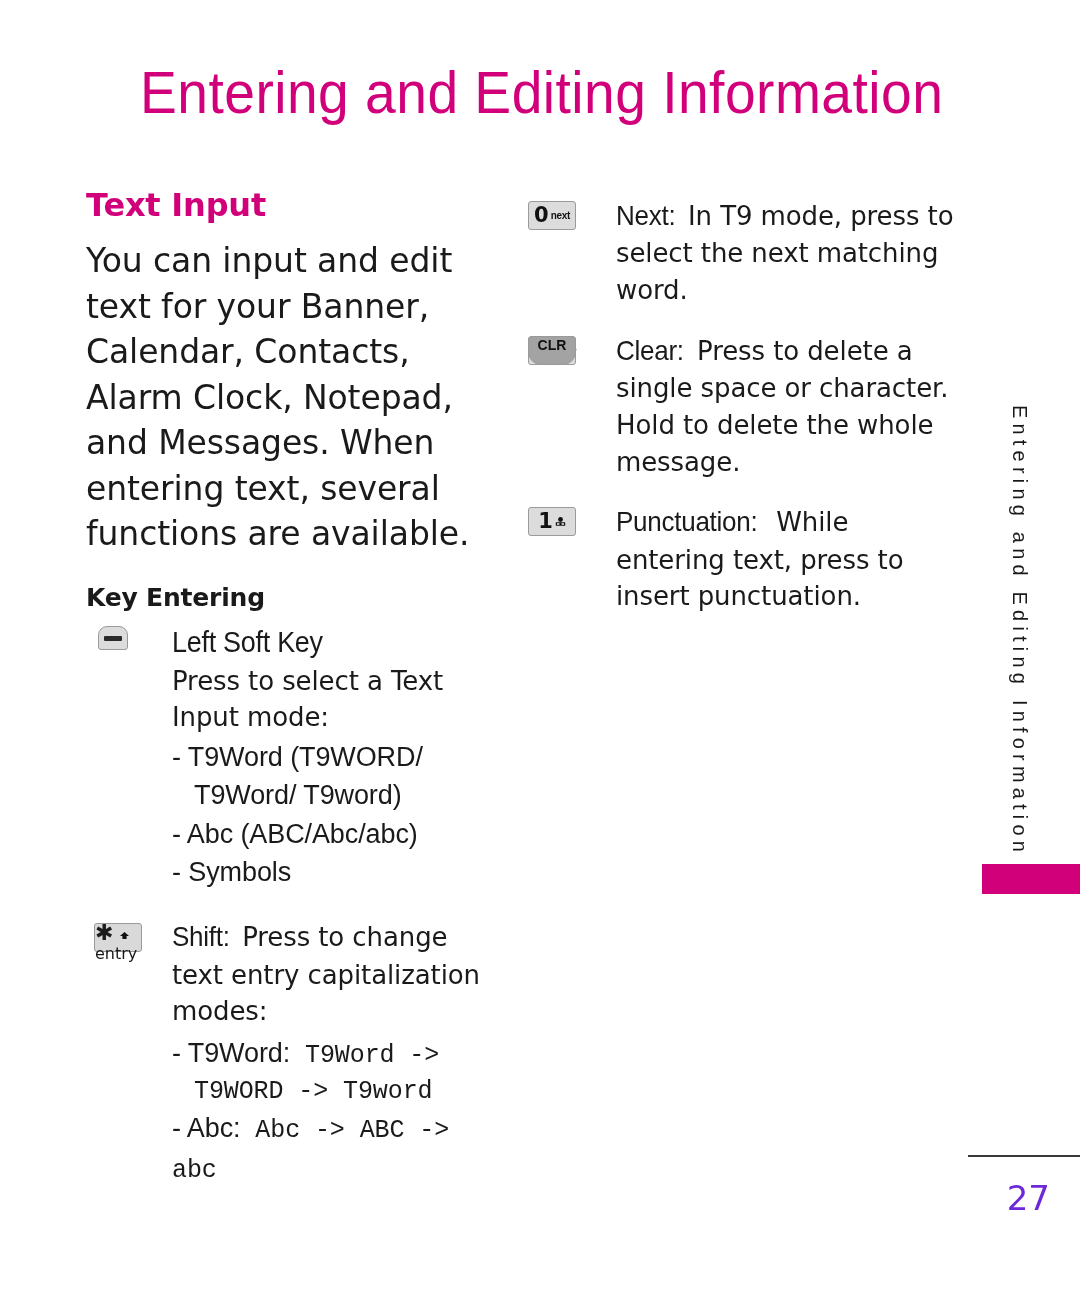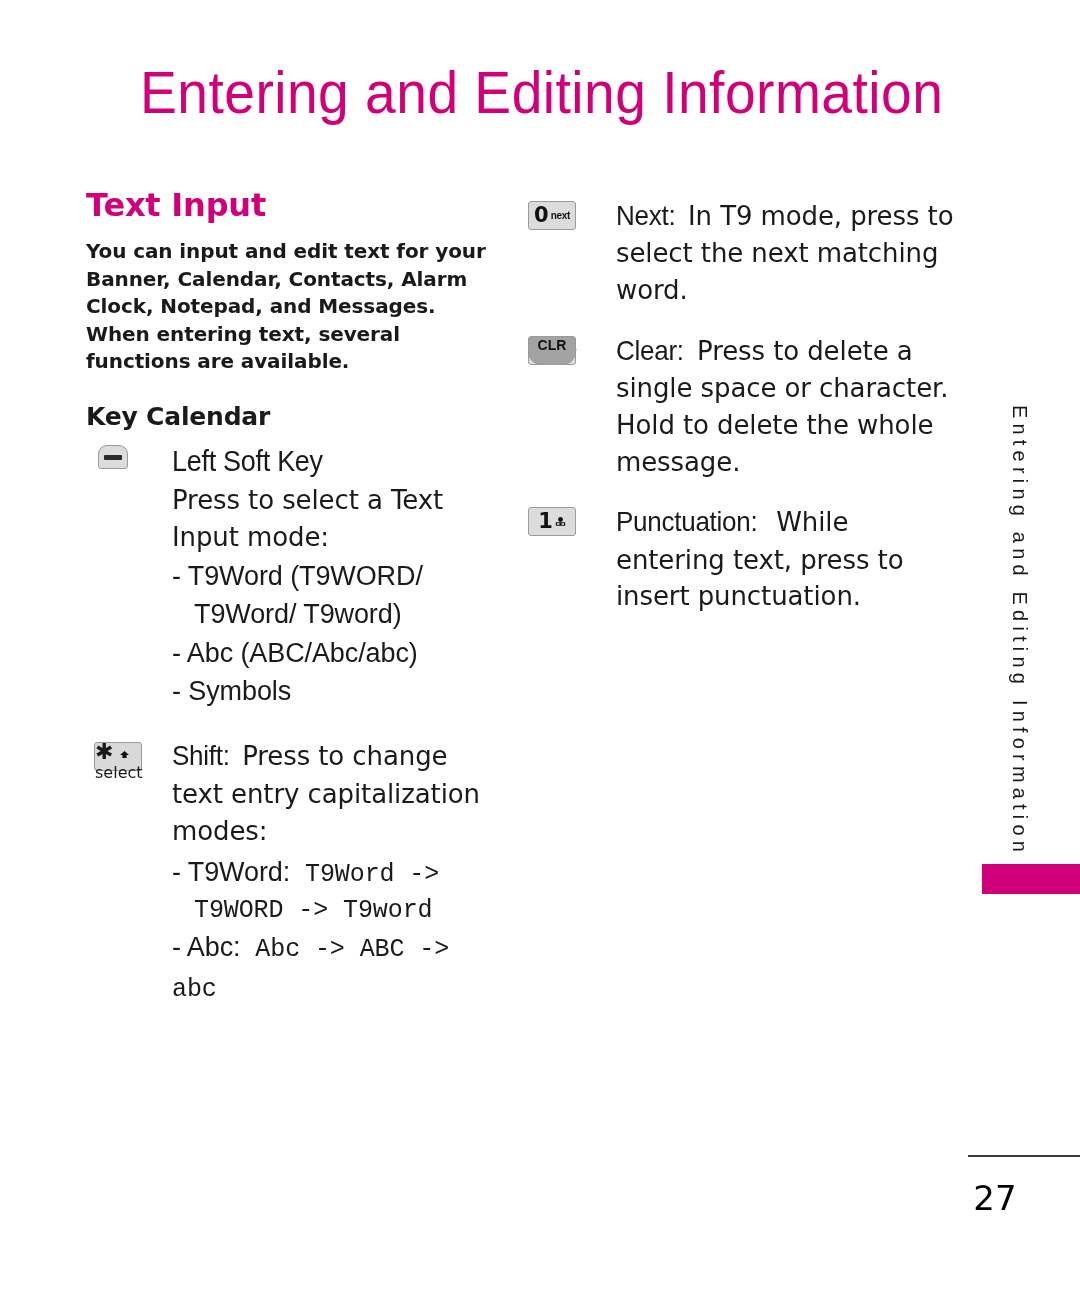--- a/index.html
+++ b/index.html
@@ -48,25 +48,24 @@
 
   .section-heading {
     font-family: "DejaVu Sans", sans-serif;
     font-size: 32px;
     color: #D1007A;
     margin: 0 0 14px 0;
     letter-spacing: -0.2px;
   }
 
   .body-text {
-    font-size: 20px;
+    font-size: 33px;
     line-height: 1.38;
     margin: 0 0 10px 0;
     letter-spacing: -0.1px;
-    font-weight: bold;
   }
 
   .key-functions {
     font-size: 25px;
     font-weight: bold;
     margin: 26px 0 10px 0;
     letter-spacing: -0.2px;
   }
 
   
@@ -231,38 +230,38 @@
     top: 1155px;
     width: 112px;
     height: 2px;
     background: #3a3a3a;
   }
   .page-number {
     position: absolute;
     left: 940px;
     top: 1178px;
     width: 110px;
-    text-align: center;
+    text-align: right;
     font-size: 34px;
-    color: #000000;
+    color: #6d28d9;
     font-family: "DejaVu Sans", sans-serif;
   }
 </style>
 </head>
 <body>
 
 <div class="page-title">Entering and Editing Information</div>
 
 <div class="col-left">
 
   <h2 class="section-heading">Text Input</h2>
 
   <p class="body-text">You can input and edit text for your Banner, Calendar, Contacts, Alarm Clock, Notepad, and Messages. When entering text, several functions are available.</p>
 
-  <div class="key-functions">Key Calendar</div>
+  <div class="key-functions">Key Entering</div>
 
   <div class="entry">
     <span class="keyicon">
       <span class="k k-soft"><span class="bar"></span></span>
     </span>
     <div class="entry-text">
       <span class="narrow" style="font-size:29px">Left Soft Key</span>
       <div>Press to select a Text Input mode:</div>
       <div class="modelist">
         <span class="item">- T9Word (T9WORD/</span>
@@ -274,21 +273,21 @@
   </div>
 
   <div class="entry" style="margin-top:26px;">
     <span class="keyicon" style="top:6px;left:8px;">
       <span class="k k-star">
         <span class="glyph" style="font-size:22px;line-height:0.8;">✱</span>
         <span class="sub">
           <svg class="minisvg" width="11" height="8" viewBox="0 0 11 8">
             <path d="M5.5 0 L10 4 L7.6 4 L7.6 7 L3.4 7 L3.4 4 L1 4 Z" fill="#111"></path>
           </svg>
-          <span class="sublabel">select</span>
+          <span class="sublabel">entry</span>
         </span>
       </span>
     </span>
     <div class="entry-text">
       <span class="narrow" style="font-size:28px">Shift:</span>
       <span>Press to change text entry capitalization modes:</span>
       <div class="modelist" style="margin-top:4px;">
         <span class="item"><span>- T9Word:</span><span class="mixed"> T9Word -&gt;</span></span>
         <span class="item cont mixed">T9WORD -&gt; T9word</span>
         <span class="item"><span>- Abc:</span><span class="mixed"> Abc -&gt; ABC -&gt; abc</span></span>

